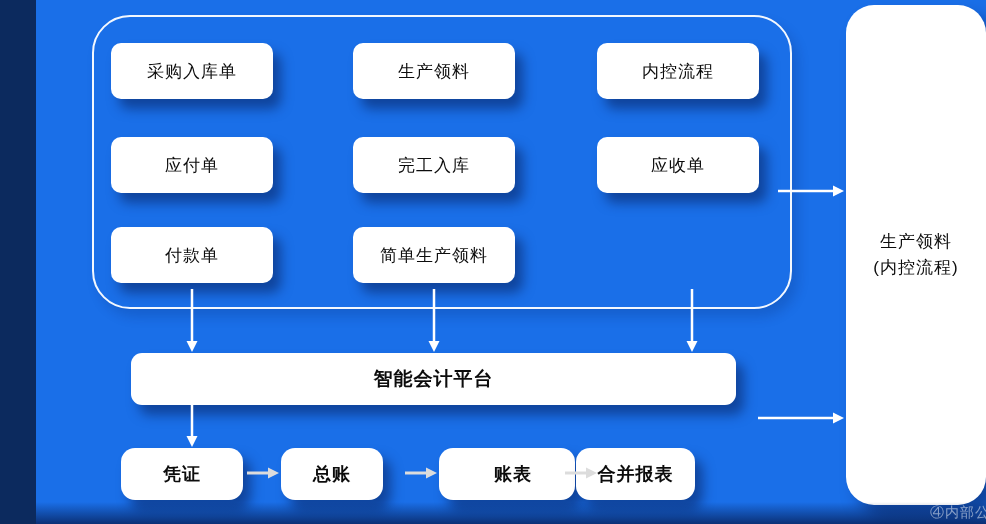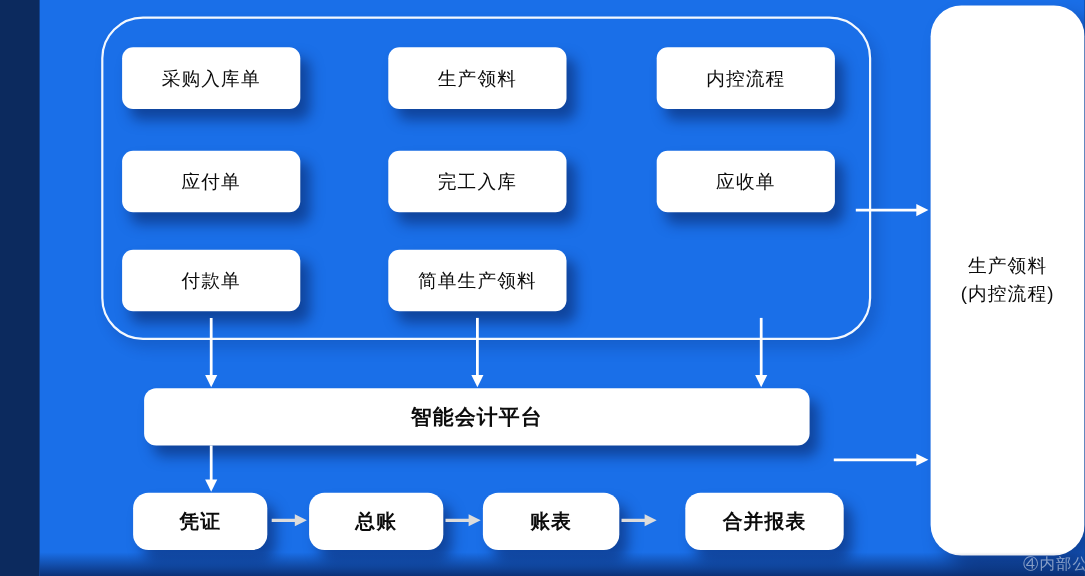--- a/index.html
+++ b/index.html
@@ -49,23 +49,23 @@
     font-weight: bold;
     border-radius: 11px;
   }
   .flow-node {
     top: 448px; height: 52px;
     font-size: 18px;
     font-weight: bold;
     border-radius: 14px;
   }
   .f0 { left: 85px;  width: 122px; text-align: center; }
-  .f1 { left: 245px; width: 122px; }
-  .f2 { left: 403px; width: 124px; }
-  .f3 { left: 587px; width: 144px; }
+  .f1 { left: 245px; width: 102px; }
+  .f2 { left: 403px; width: 124px; padding-left: 12px; }
+  .f3 { left: 540px; width: 119px; }
   .approval {
     left: 810px; top: 5px;
     width: 140px; height: 500px;
     border-radius: 28px;
     flex-direction: column;
     font-size: 17px;
     line-height: 1.55;
     letter-spacing: 1px;
     box-shadow: 12px 12px 16px rgba(5,26,82,0.5);
   }

